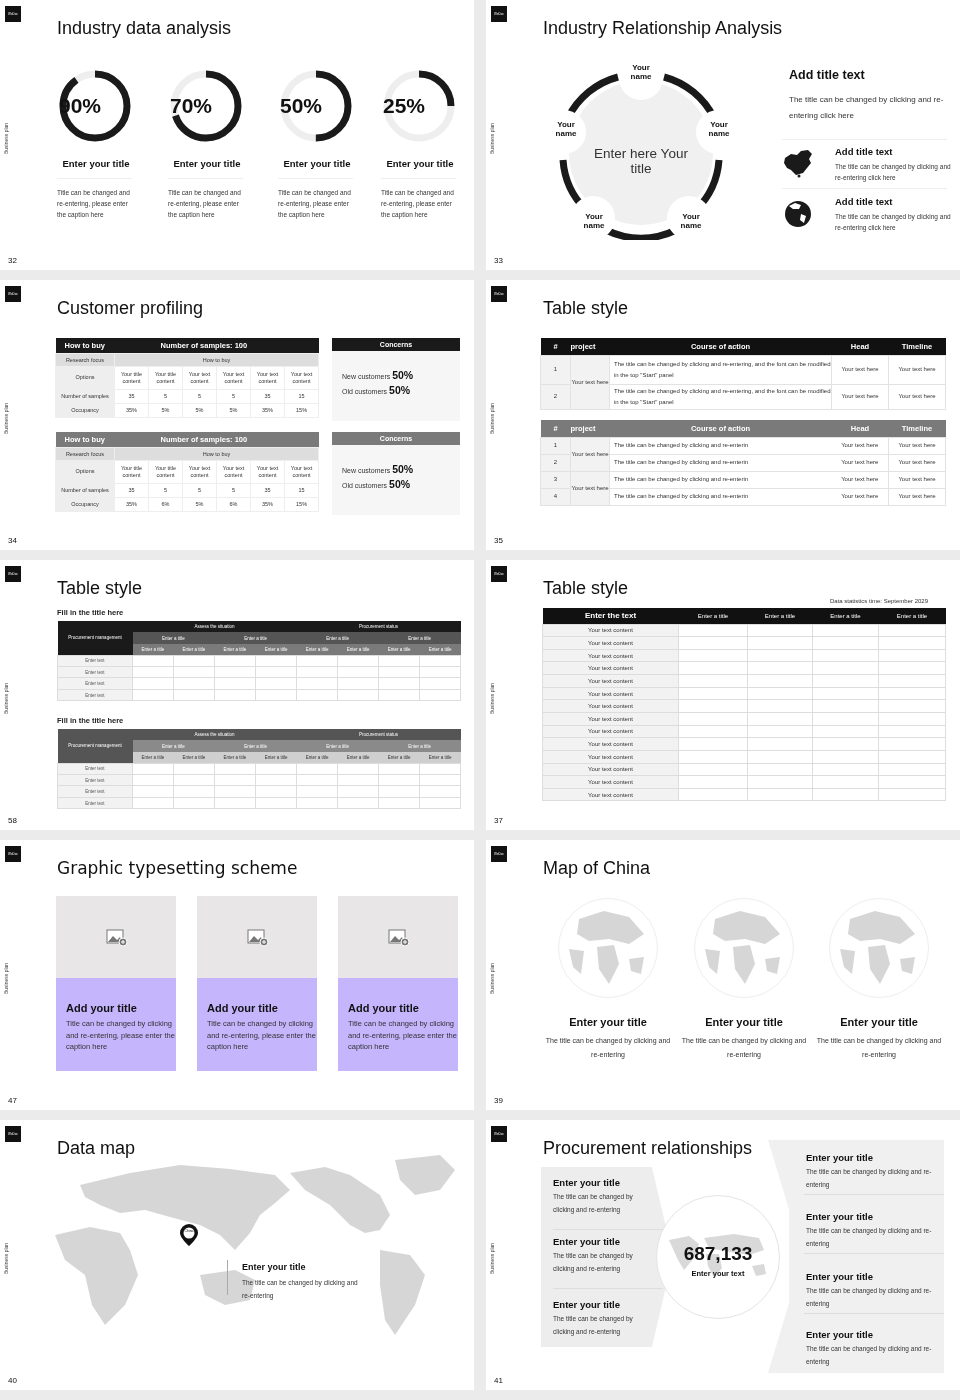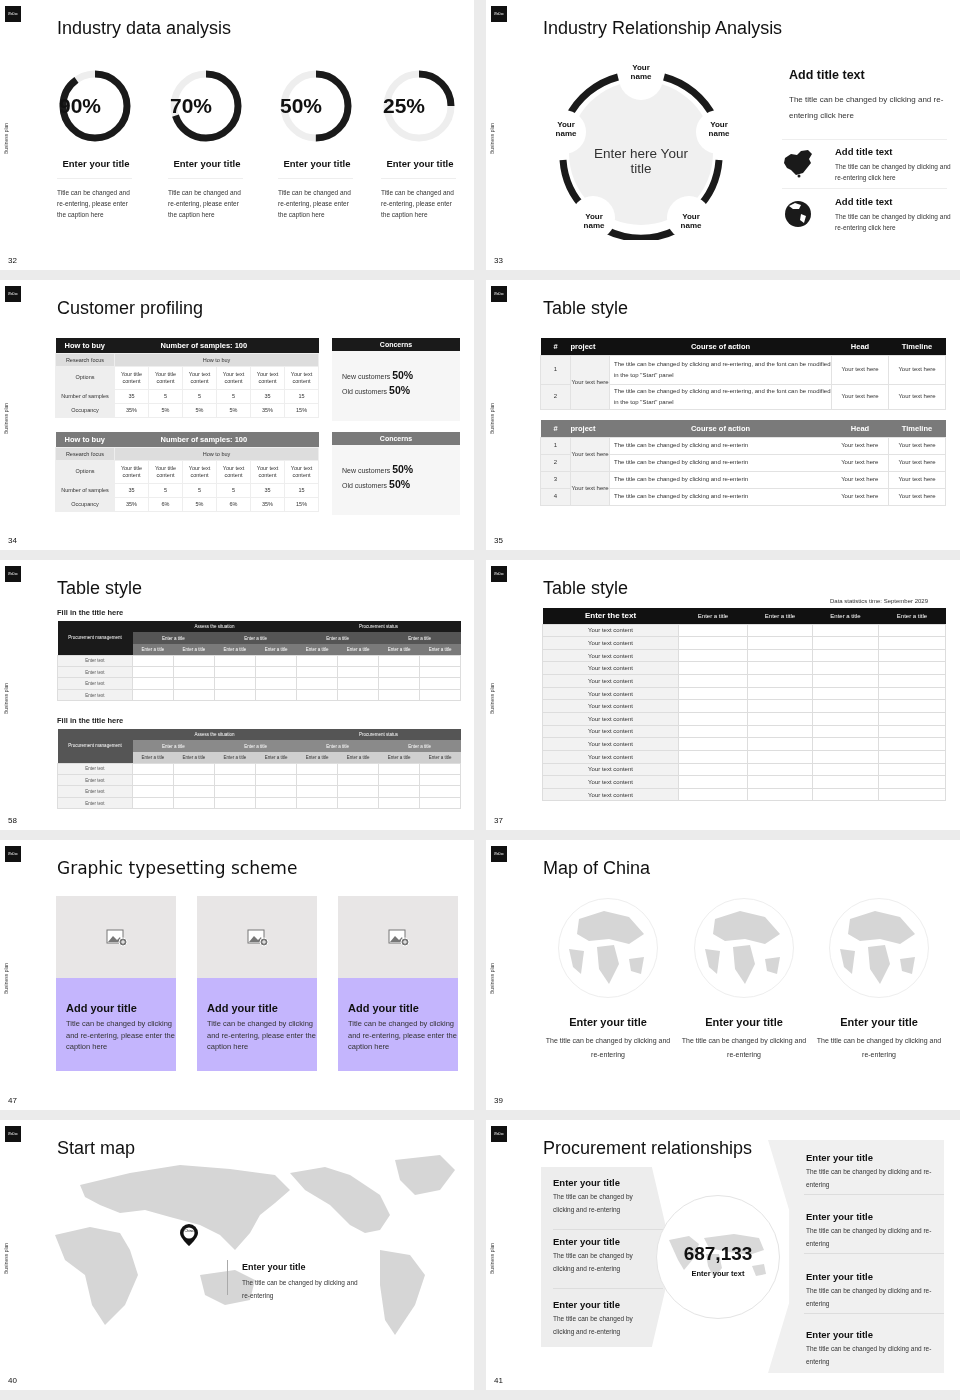--- a/index.html
+++ b/index.html
@@ -760,21 +760,21 @@
   <div style="position:absolute;left:180px;top:104px;width:18px;height:22px">
     <svg width="18" height="22" viewBox="0 0 18 22">
           <path d="M9 0 A9 9 0 0 1 18 9 C18 14 9 22 9 22 C9 22 0 14 0 9 A9 9 0 0 1 9 0 Z" fill="#111"></path>
           <circle cx="9" cy="9" r="5.5" fill="#fff"></circle>
         </svg>
     <span style="position:absolute;left:0;top:5px;width:18px;text-align:center;font-size:3.5px">China</span>
   </div>
   <div style="position:absolute;left:227px;top:140px;width:1px;height:35px;background:#aaa"></div>
   <div style="position:absolute;left:242px;top:142px;font-weight:bold;font-size:9px">Enter your title</div>
   <div style="position:absolute;left:242px;top:156px;font-size:6.5px;line-height:13px;width:118px;color:#333">The title can be changed by clicking and re-entering</div>
-  <div class="title">Start map</div>
+  <div class="title">Data map</div>
 </div>
 
 <div class="slide" style="left:486px;top:1120px">
   <div class="logo">WeDoc</div>
   <div class="side">Business plan</div>
   <div class="pnum">41</div>
   <div class="title">Procurement relationships</div>
 </div>
 <div class="pl" style="clip-path:polygon(0 0,84% 0,100% 50%,84% 100%,0 100%)"></div>
 <div class="pr" style="clip-path:polygon(0 0,100% 0,100% 100%,0 100%,12% 70%,12% 30%)"></div>

